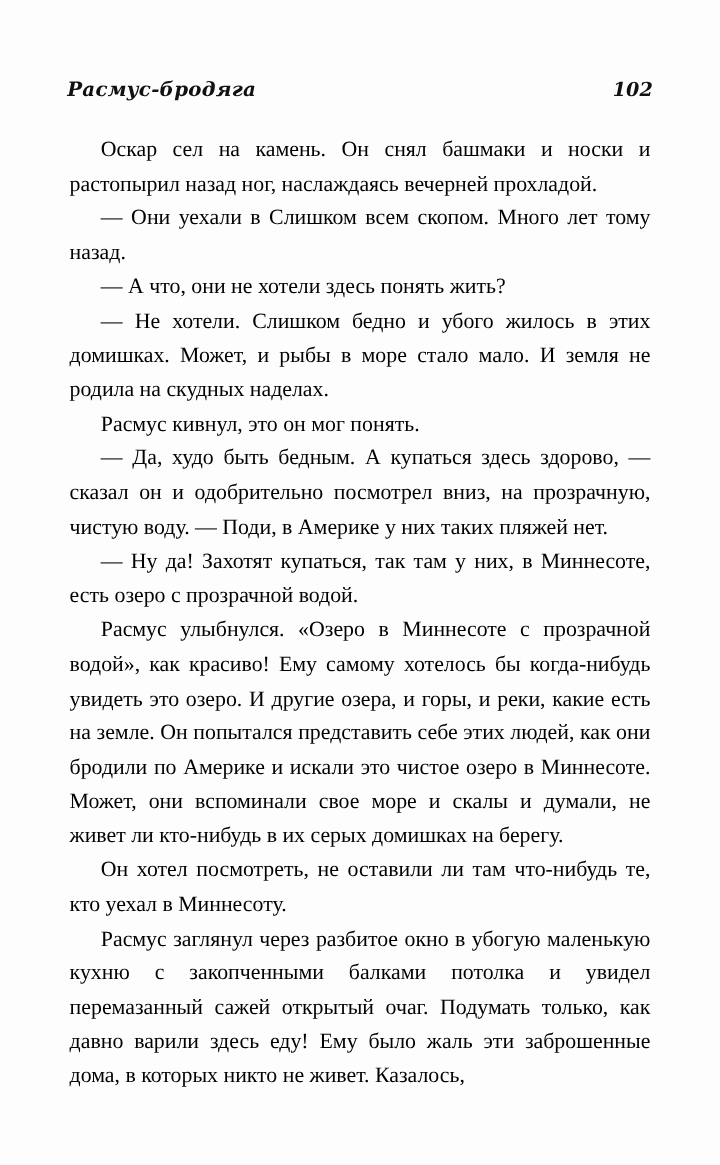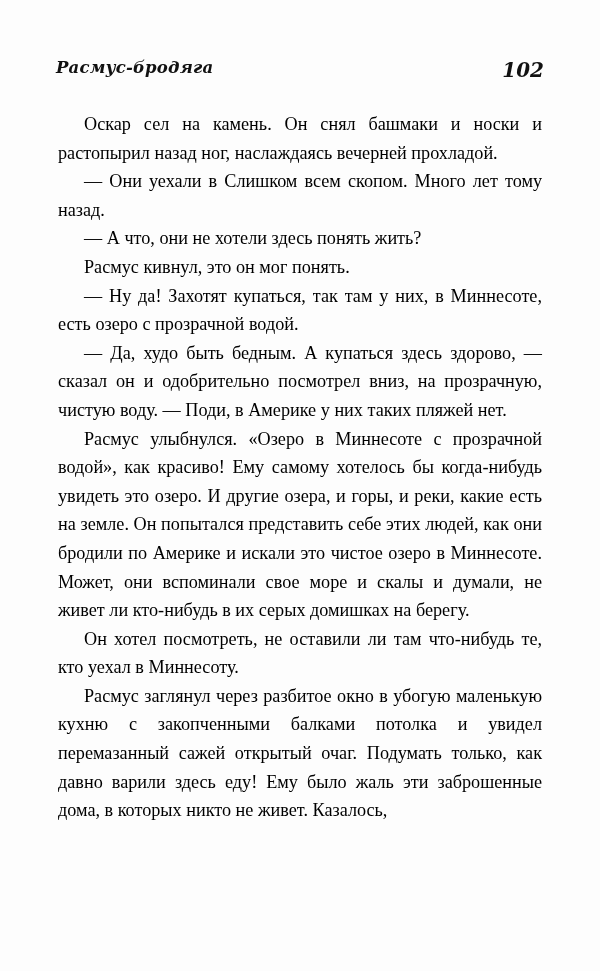--- a/index.html
+++ b/index.html
@@ -22,36 +22,36 @@
     box-sizing: border-box;
     padding: 0;
   }
   .header {
     position: absolute;
     left: 56px;
     right: 56px;
     top: 58px;
     height: 26px;
     display: flex;
-    align-items: flex-start;
+    align-items: flex-end;
     justify-content: space-between;
   }
   .running-title {
     font-family: "DejaVu Serif", serif;
     font-style: italic;
     font-weight: 700;
     font-size: 16.5px;
     letter-spacing: 0.2px;
     color: #111;
   }
   .folio {
     font-family: "DejaVu Serif", serif;
     font-style: italic;
     font-weight: 700;
-    font-size: 20px;
+    font-size: 16px;
     color: #111;
   }
   .body-text {
     position: absolute;
     left: 58px;
     top: 110px;
     width: 484px;
     font-size: 18.2px;
     line-height: 28.6px;
     text-align: justify;
@@ -72,21 +72,22 @@
 
   <div class="header">
     <span class="running-title">Расмус-бродяга</span>
     <span class="folio">102</span>
   </div>
 
   <div class="body-text">
     <p>Оскар сел на камень. Он снял башмаки и носки и растопырил назад ног, наслаждаясь вечерней прохладой.</p>
     <p>— Они уехали в Слишком всем скопом. Много лет тому назад.</p>
     <p>— А что, они не хотели здесь понять жить?</p>
+    <p>— Не хотели. Слишком бедно и убого жилось в этих домишках. Может, и рыбы в море стало мало. И земля не родила на скудных наделах.</p>
     <p>Расмус кивнул, это он мог понять.</p>
+    <p>— Да, худо быть бедным. А купаться здесь здорово, — сказал он и одобрительно посмотрел вниз, на прозрачную, чистую воду. — Поди, в Америке у них таких пляжей нет.</p>
     <p>— Ну да! Захотят купаться, так там у них, в Миннесоте, есть озеро с прозрачной водой.</p>
-    <p>— Да, худо быть бедным. А купаться здесь здорово, — сказал он и одобрительно посмотрел вниз, на прозрачную, чистую воду. — Поди, в Америке у них таких пляжей нет.</p>
     <p>Расмус улыбнулся. «Озеро в Миннесоте с прозрачной водой», как красиво! Ему самому хотелось бы когда-нибудь увидеть это озеро. И другие озера, и горы, и реки, какие есть на земле. Он попытался представить себе этих людей, как они бродили по Америке и искали это чистое озеро в Миннесоте. Может, они вспоминали свое море и скалы и думали, не живет ли кто-нибудь в их серых домишках на берегу.</p>
     <p>Он хотел посмотреть, не оставили ли там что-нибудь те, кто уехал в Миннесоту.</p>
     <p>Расмус заглянул через разбитое окно в убогую маленькую кухню с закопченными балками потолка и увидел перемазанный сажей открытый очаг. Подумать только, как давно варили здесь еду! Ему было жаль эти заброшенные дома, в которых никто не живет. Казалось,</p>
   </div>
 
 </div>
 
 </body></html>

